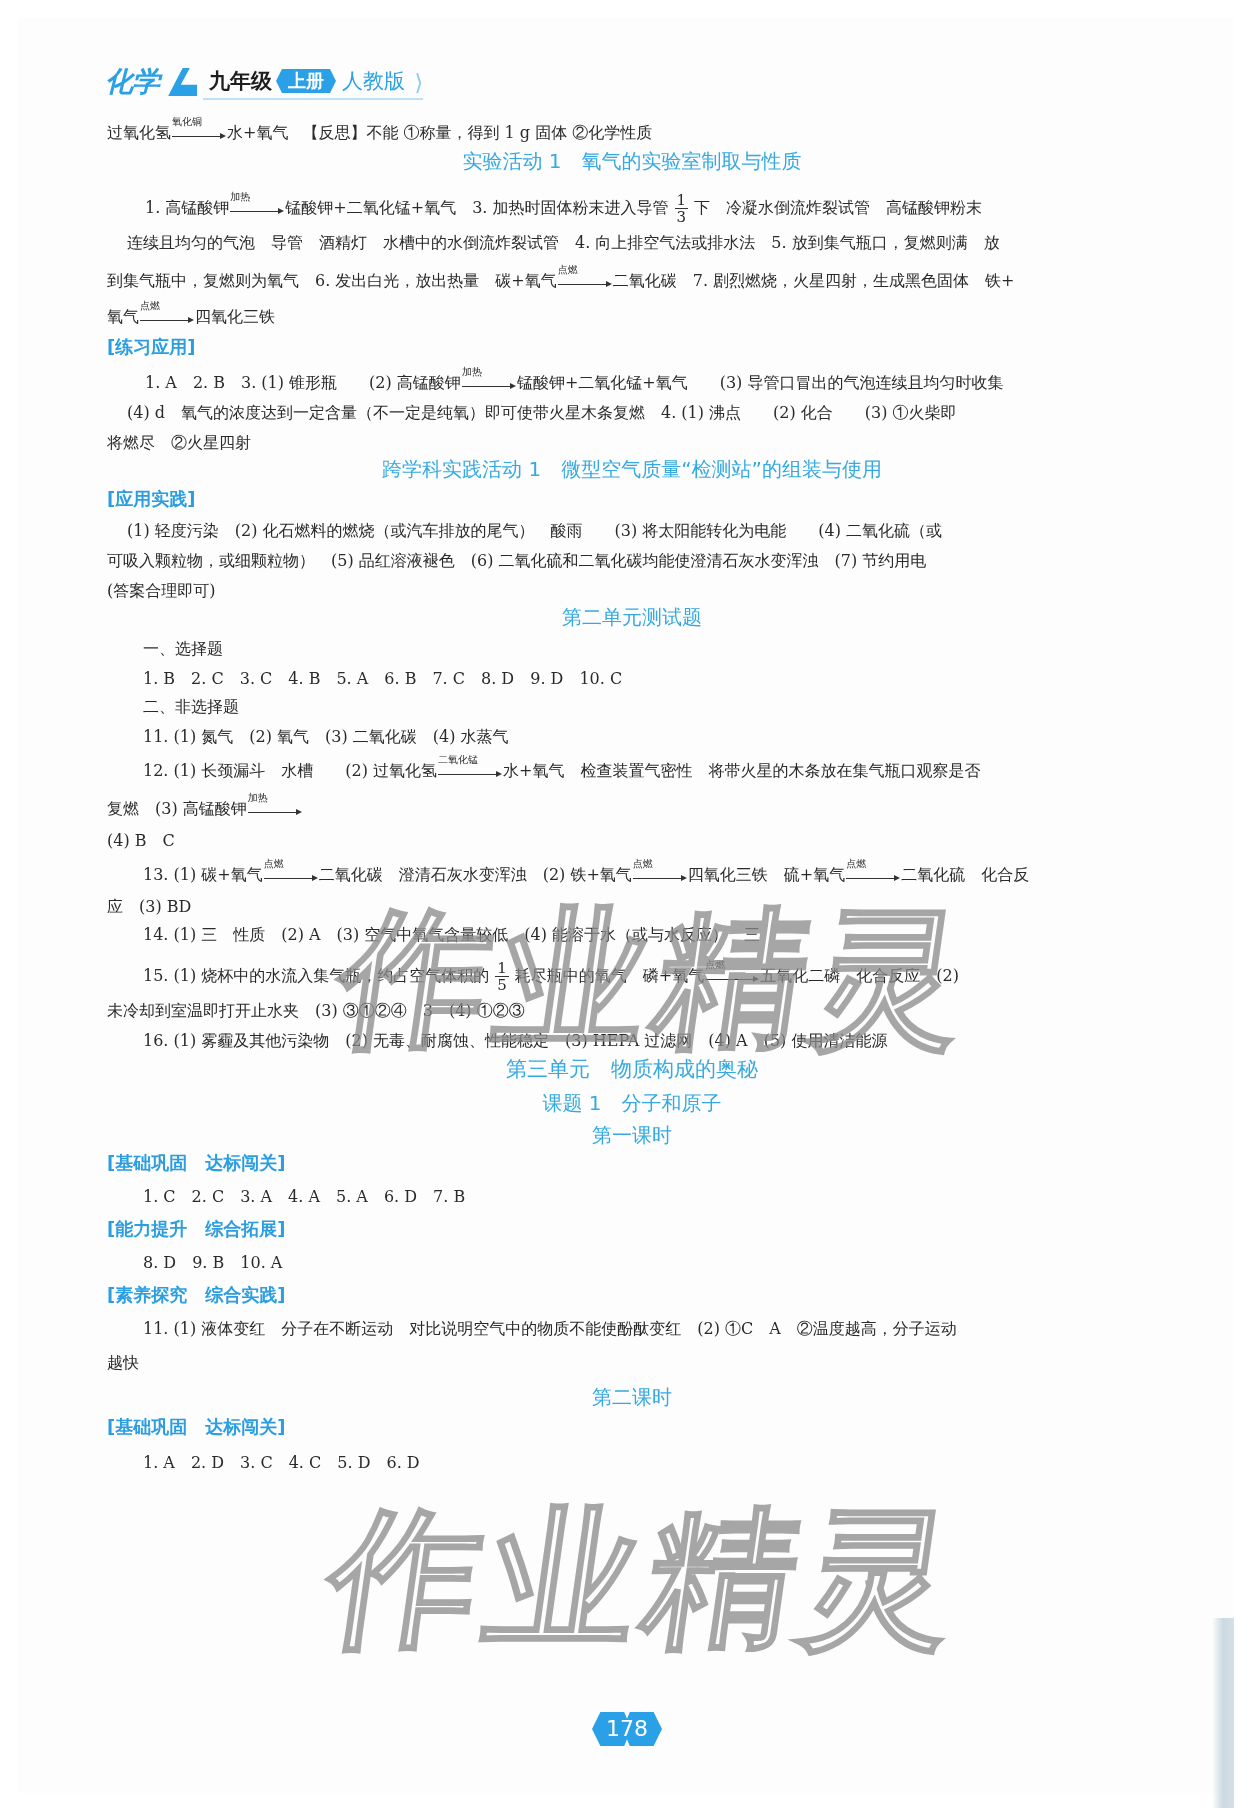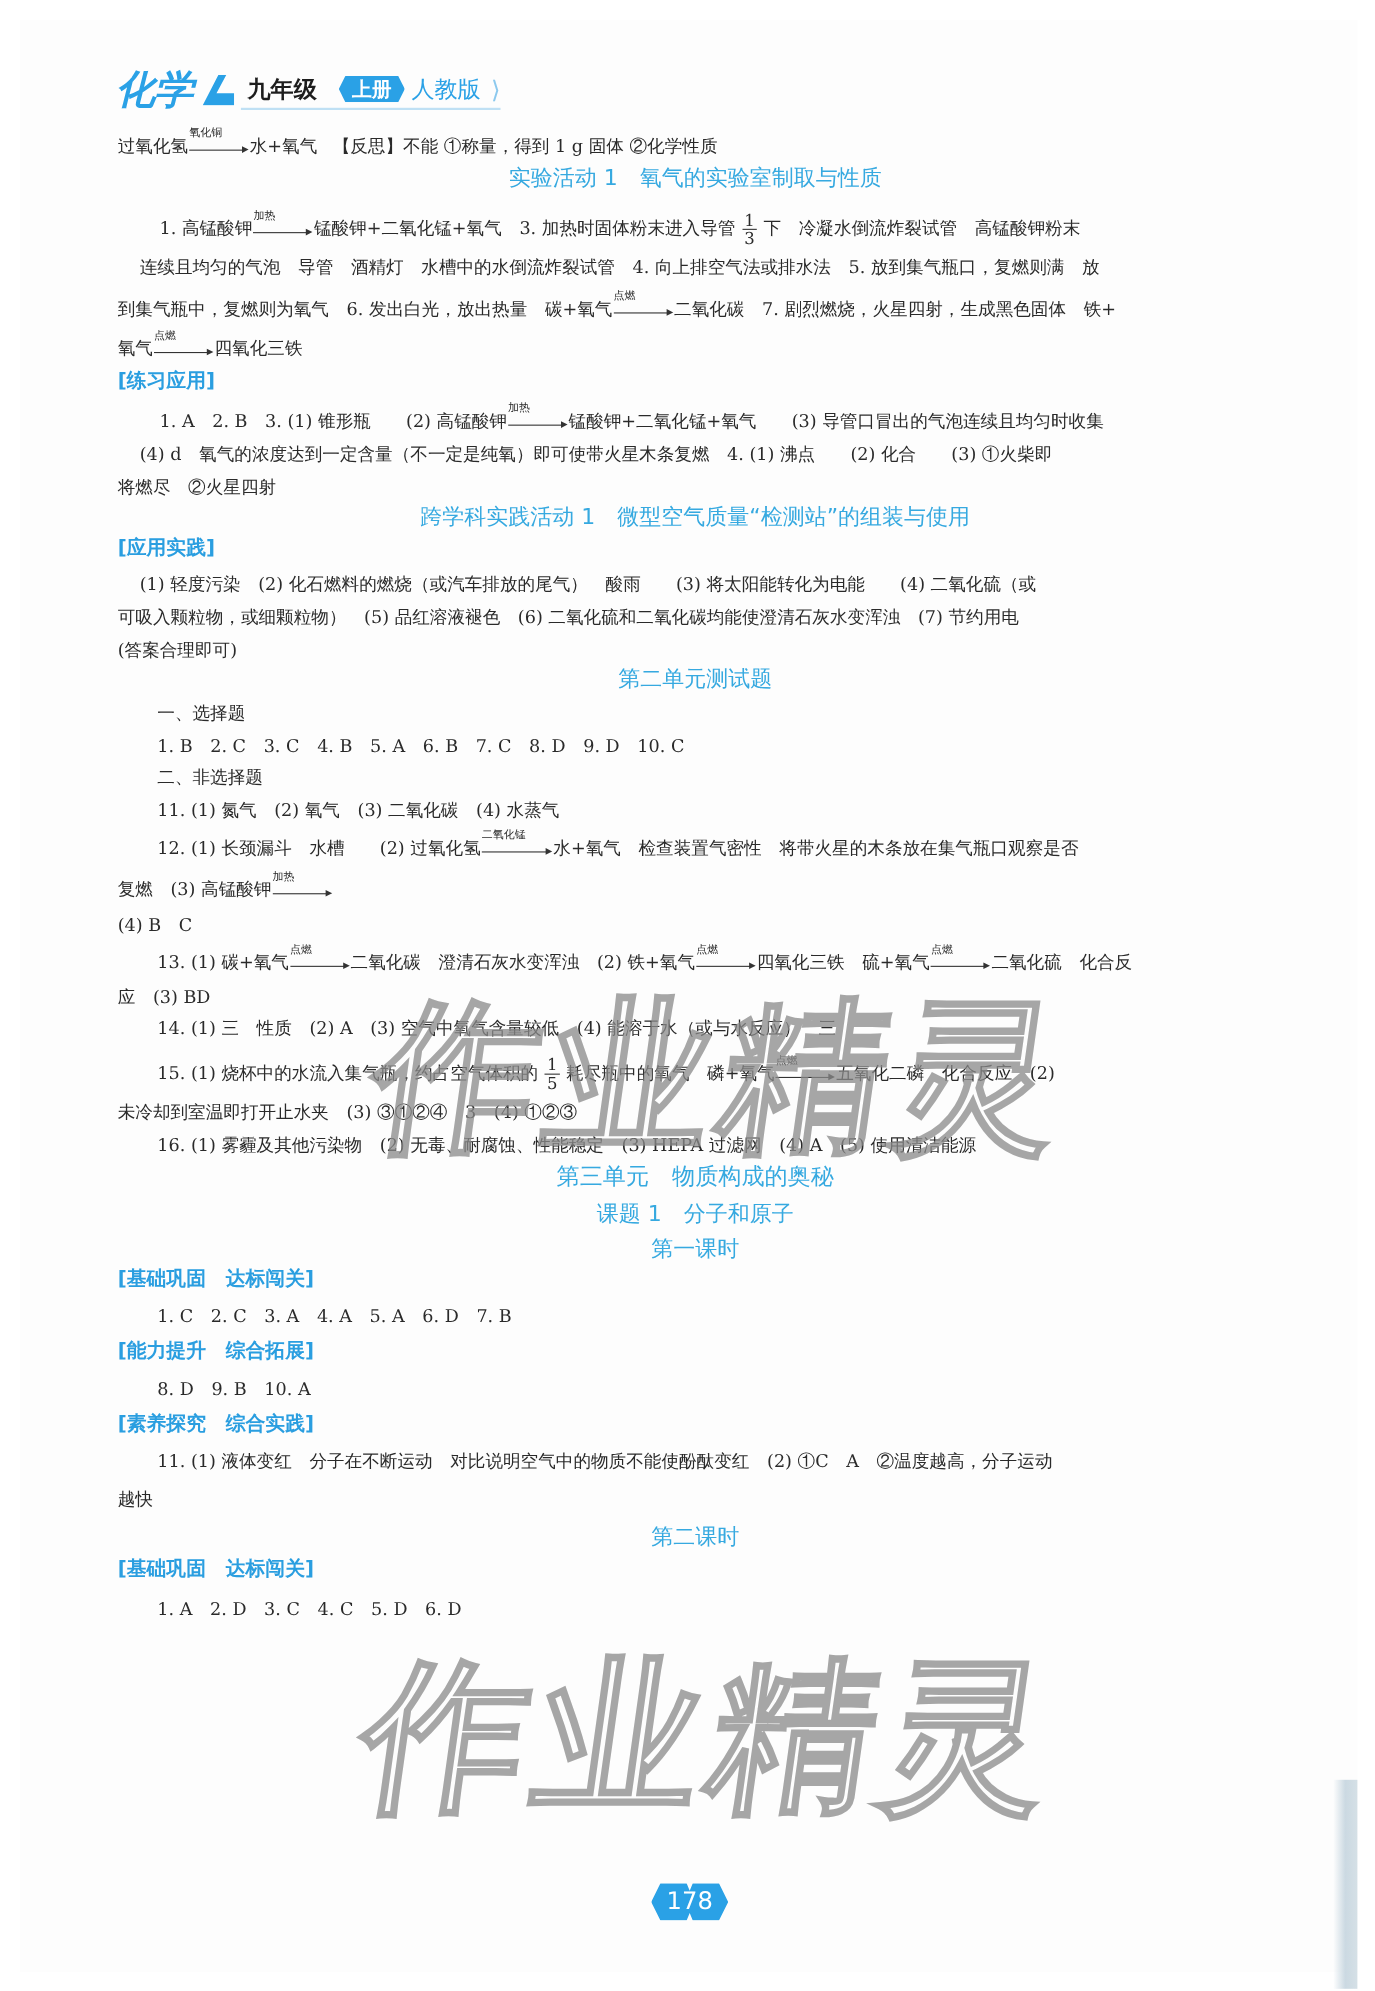--- a/index.html
+++ b/index.html
@@ -11,31 +11,31 @@
     position: absolute; left: 18px; top: 18px; width: 1216px; height: 1775px; background: #fdfdfd;
   }
   .edge-shadow {
     position: absolute; right: 0; top: 1600px; width: 22px; height: 190px;
     background: linear-gradient(to right, rgba(190,205,215,0) 0%, #cbd9e2 50%, #d5e0e6 100%);
   }
   
   .header { position: absolute; left: 105px; top: 62px; height: 40px; display: flex; align-items: center; }
   .brand {
     font-family: "DejaVu Sans", "Liberation Sans", sans-serif; font-weight: bold; font-style: italic;
-    font-size: 36px; color: #2aa1e6; letter-spacing: -1px;
+    font-size: 28px; color: #2aa1e6; letter-spacing: -1px;
   }
   .brand-mark {
     display: inline-block; width: 36px; height: 28px; background: #2aa1e6; margin-left: 2px;
     clip-path: polygon(20% 100%, 60% 0, 80% 0, 55% 60%, 100% 60%, 100% 100%);
   }
   .header-frame {
     display: flex; align-items: center; margin-left: 6px; height: 34px;
     border-bottom: 2px solid #bfe0f4; padding-right: 18px; position: relative;
   }
-  .grade { font-family: Liberation Sans, sans-serif; font-weight: bold; font-size: 21px; color: #1d1d1d; margin: 0 20px 0 6px; }
+  .grade { font-family: Liberation Sans, sans-serif; font-weight: bold; font-size: 21px; color: #1d1d1d; margin: 0 4px 0 6px; }
   .volume {
     font-family: "DejaVu Sans", "Liberation Sans", sans-serif; font-weight: bold; font-size: 18px; color: #fff;
     background: #2aa1e6; padding: 0 12px; clip-path: polygon(10% 0, 90% 0, 100% 50%, 90% 100%, 10% 100%, 0 50%);
   }
   .edition { font-family: "DejaVu Sans", "Liberation Sans", sans-serif; font-size: 21px; color: #2aa1e6; margin-left: 6px; }
   .frame-chev { position: absolute; right: 0; top: 6px; color: #8cc9ee; font-size: 22px; font-family: "DejaVu Sans", sans-serif; }
 
   .content { position: absolute; left: 107px; top: 140px; width: 1050px; }
   .line { position: absolute; left: 0; font-size: 16px; white-space: nowrap; line-height: 22px; }
   .indent { left: 38px; }

